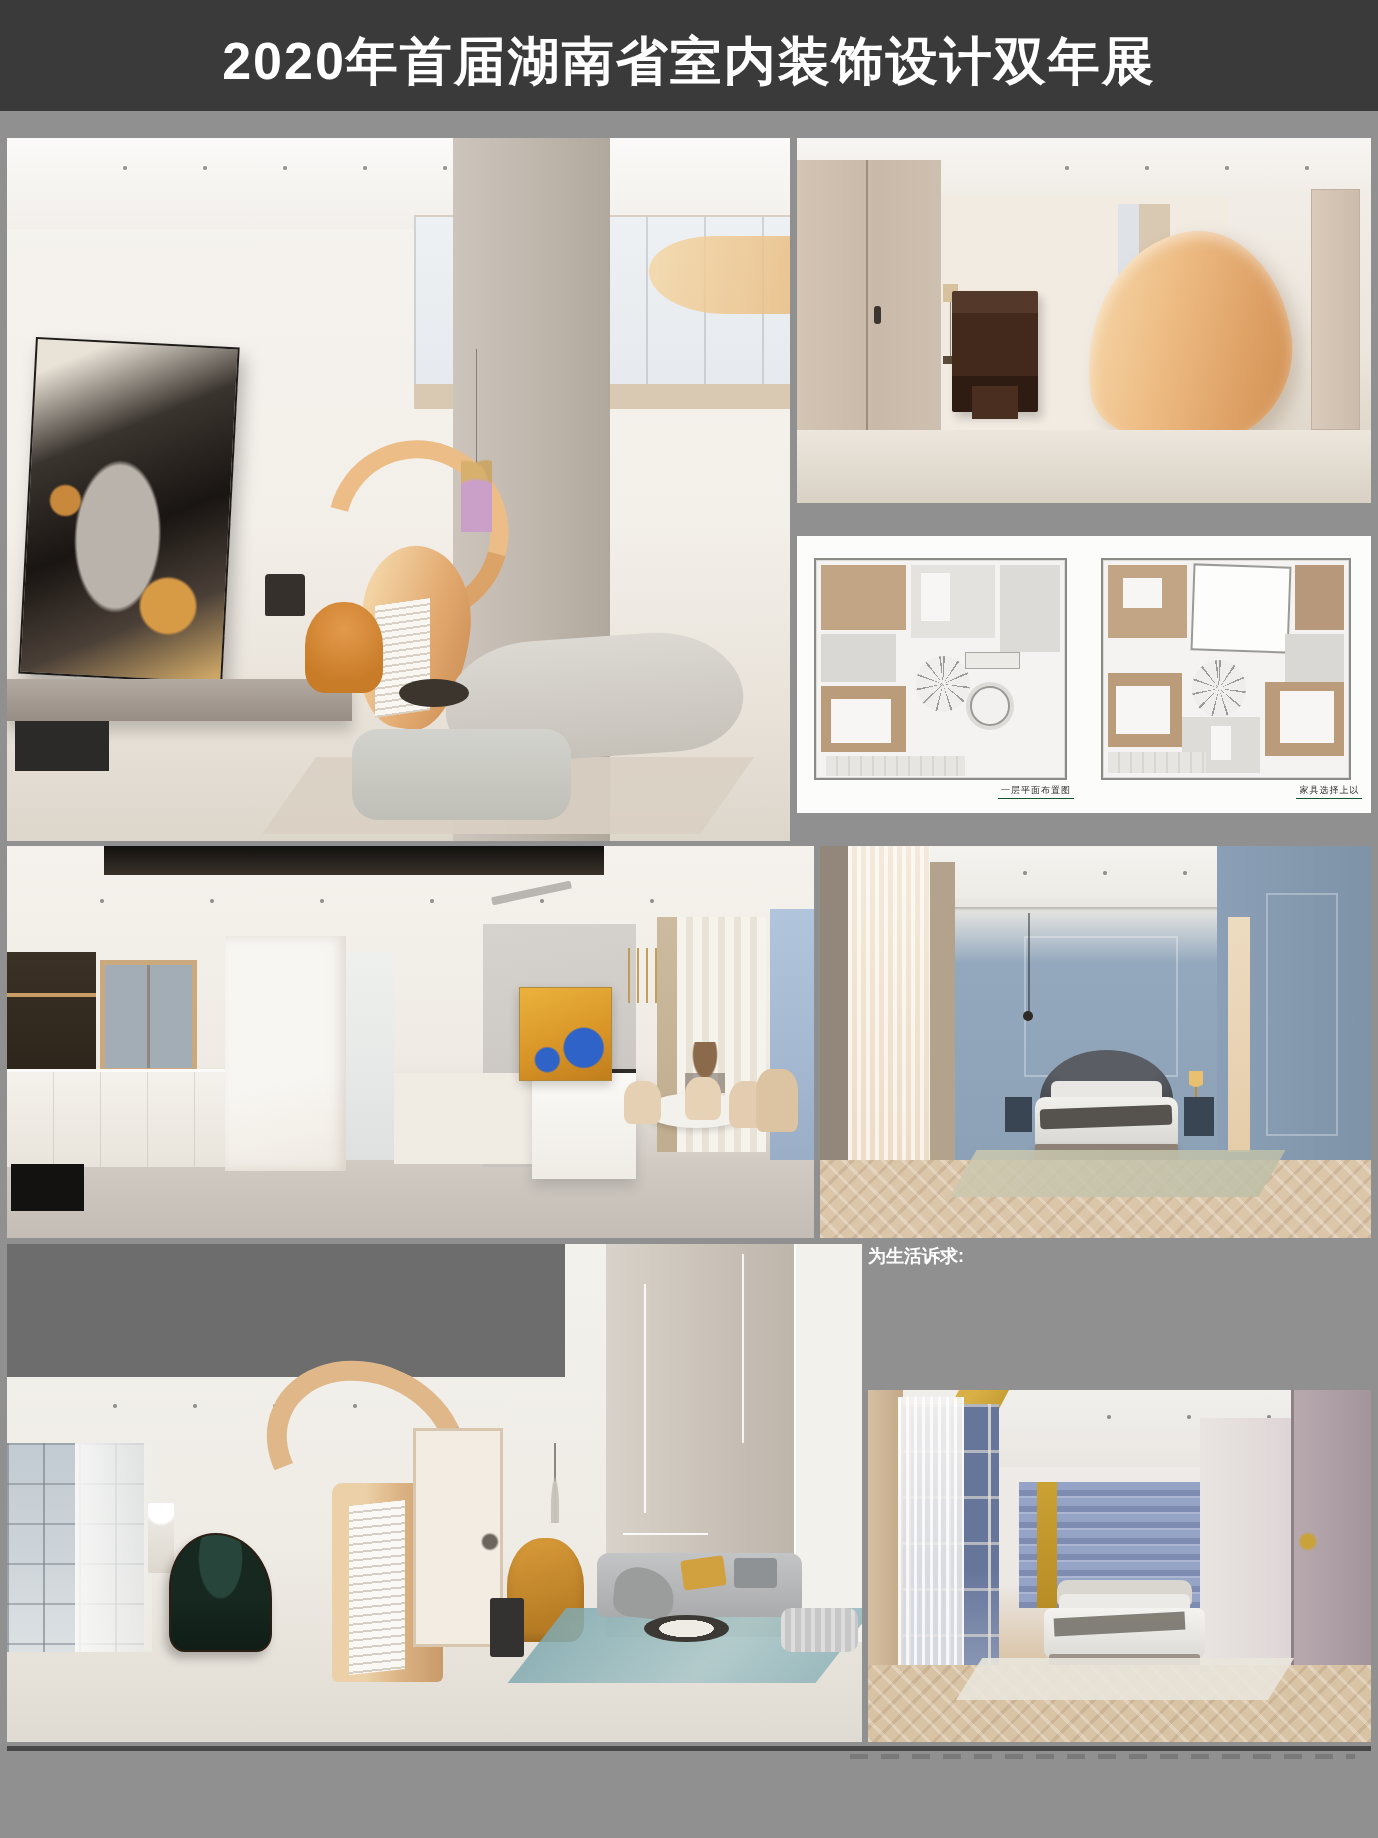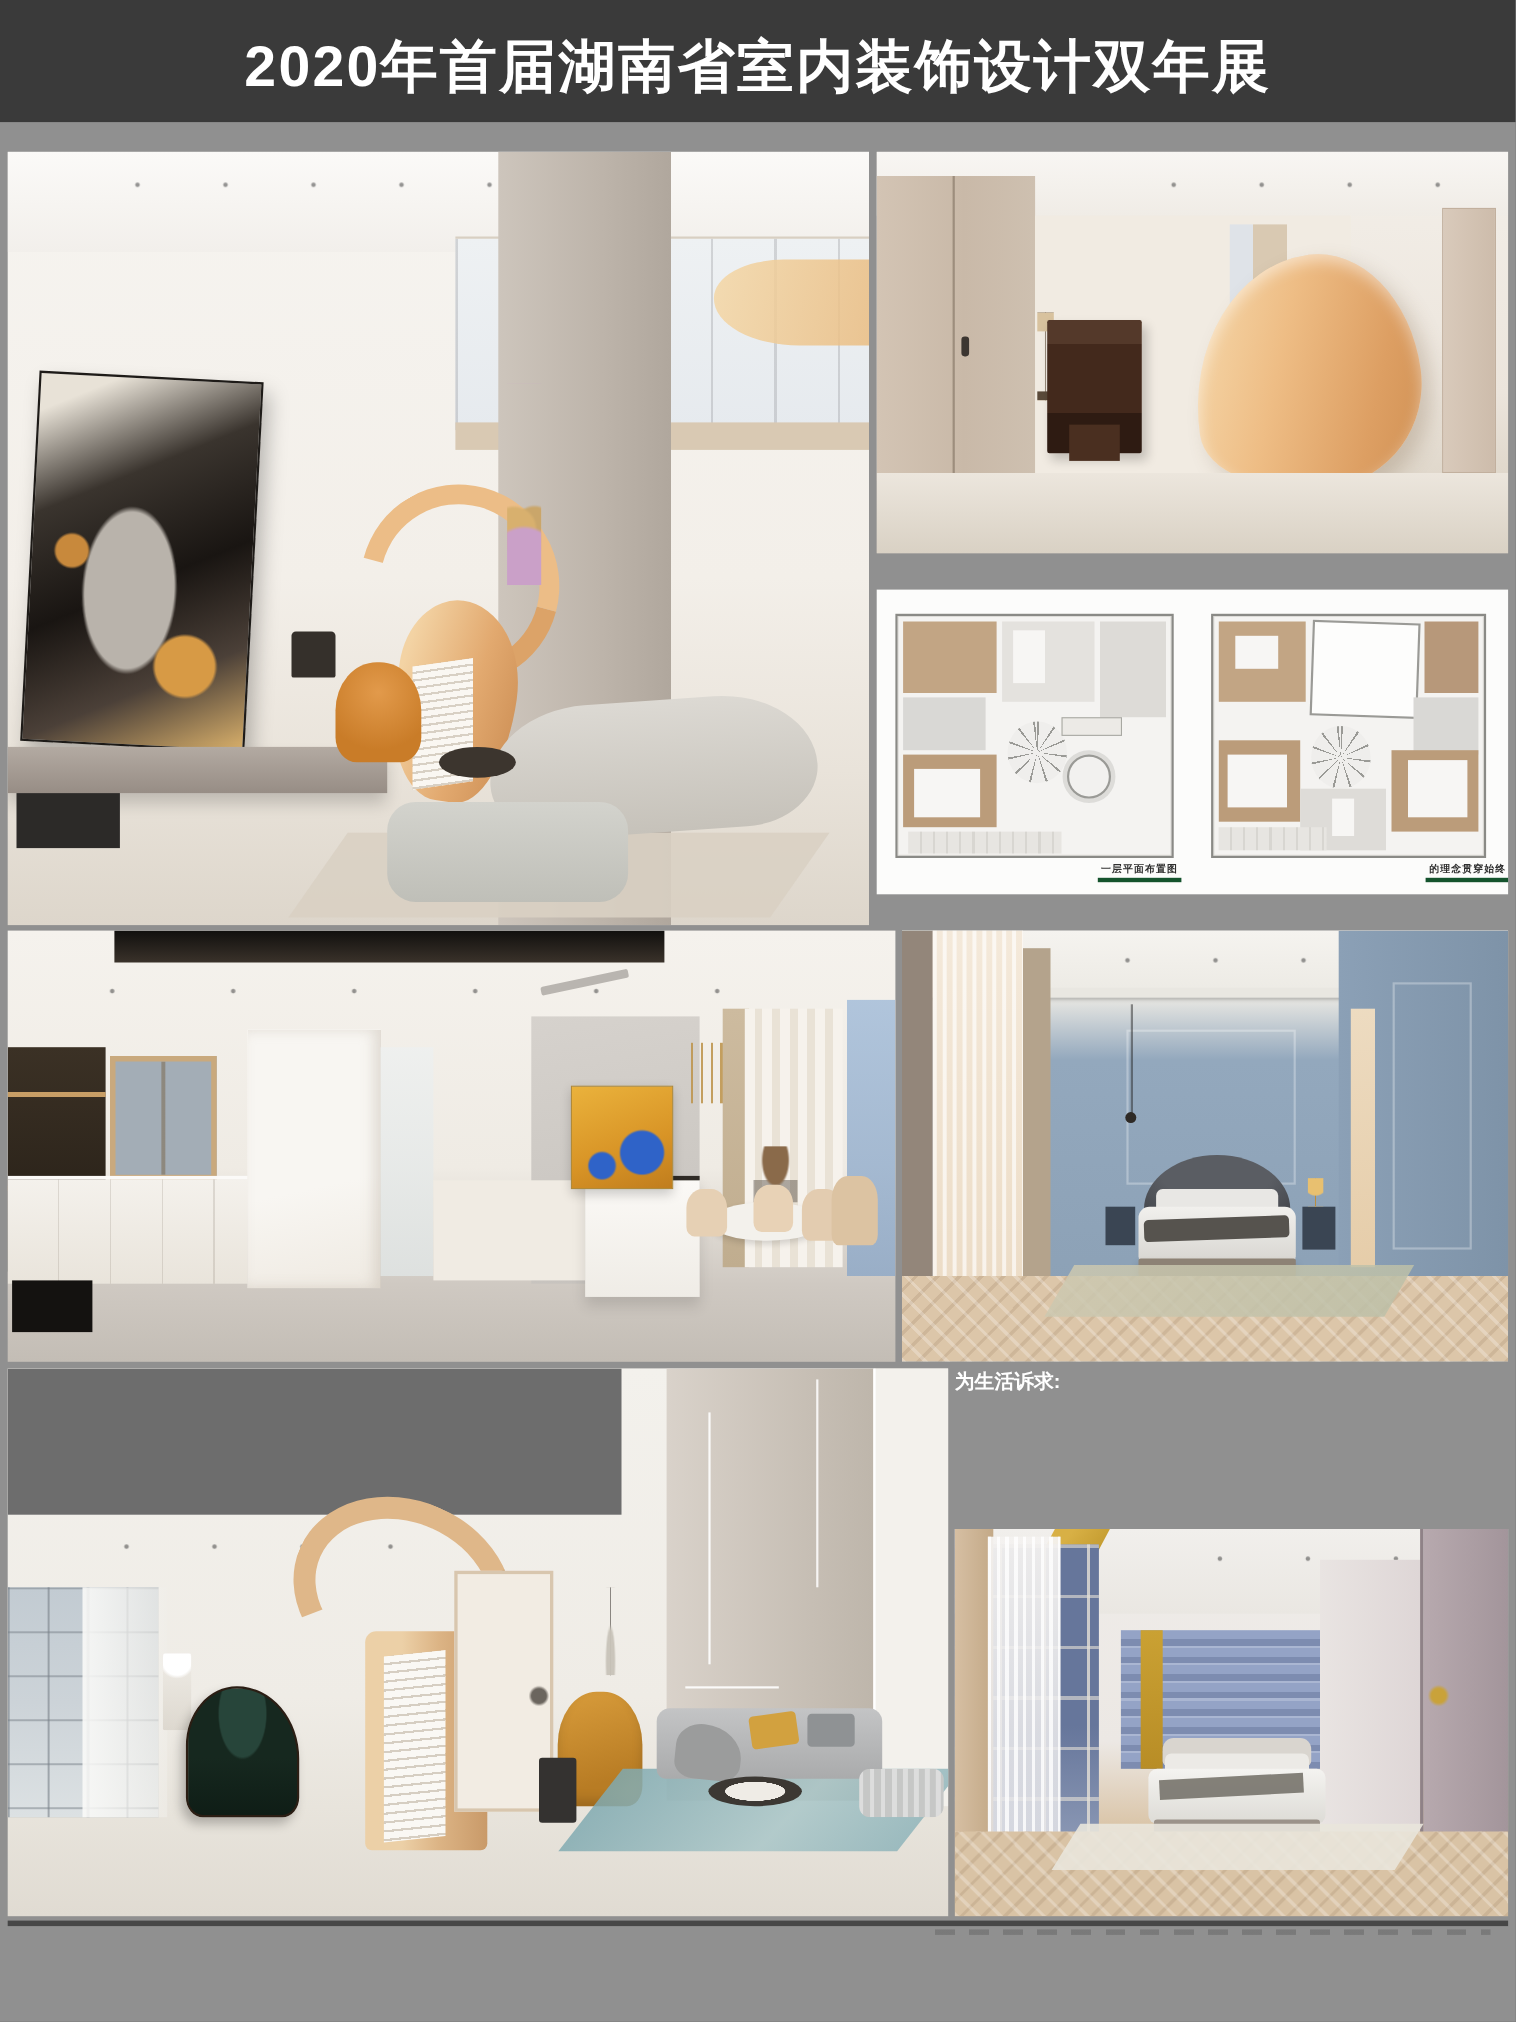--- a/index.html
+++ b/index.html
@@ -40,22 +40,22 @@
 
   
   #desc{position:absolute;left:868px;top:1246px;width:503px;height:142px;
     color:var(--desc-text,#ffffff);font-weight:600;}
   #desc .h{margin:0;font-size:18px;line-height:20px;}
   #desc .b{margin:0;font-size:18px;line-height:20px;text-indent:2em;text-align:justify;}
 
   
   .plan{position:absolute;background:#f4f3f1;border:2px solid #8a8a86;box-shadow:inset 0 0 0 1px #dddcd8;}
   .plan i.d{border:0;}
-  .plancap{position:absolute;font-size:9px;font-weight:700;color:#2f2f2f;
-    border-bottom:4px solid #14532d;padding:0 3px 1px 3px;letter-spacing:1px;white-space:nowrap;}
+  .plancap{position:absolute;font-size:9px;font-weight:400;color:#2f2f2f;
+    border-bottom:1px solid #14532d;padding:0 3px 1px 3px;letter-spacing:1px;white-space:nowrap;}
   .stairc{border-radius:50%;background:repeating-conic-gradient(from 0deg,#9a9a96 0deg 4deg,#efeeec 4deg 32deg);border:2px solid #77776f;}
   .hatch{background:repeating-linear-gradient(90deg,#e7e5e1 0 10px,#d8d6d1 10px 12px);border-top:2px solid #8a8a86;}
   .bedw{background:#f7f6f4;border:1px solid #9a9a96;}
 
   #shadow-line{position:absolute;left:7px;top:1746px;width:1364px;height:5px;background:var(--shadow,#474747);}
   #fineprint{position:absolute;left:850px;top:1754px;width:505px;height:5px;opacity:.45;
     background:repeating-linear-gradient(90deg,rgba(45,45,45,.5) 0 18px,transparent 18px 31px);}
 </style>
 </head>
 <body>
@@ -127,21 +127,21 @@
       <i class="d stairc" style="left:36%;top:46%;width:22%;height:26%;"></i>
       <i class="d" style="left:2%;top:52%;width:30%;height:34%;background:#bb9c7a;"></i>
       <i class="d bedw" style="left:5%;top:58%;width:22%;height:22%;"></i>
       <i class="d" style="left:66%;top:56%;width:32%;height:34%;background:#bb9c7a;"></i>
       <i class="d bedw" style="left:72%;top:60%;width:22%;height:24%;"></i>
       <i class="d" style="left:32%;top:72%;width:32%;height:26%;background:#dedcd8;"></i>
       <i class="d bedw" style="left:44%;top:76%;width:8%;height:16%;"></i>
       <i class="d hatch" style="left:2%;top:88%;width:40%;height:10%;"></i>
     </div>
     <span class="plancap" style="left:35%;top:89.5%;">一层平面布置图</span>
-    <span class="plancap" style="left:87%;top:89.5%;">的理念贯穿始终</span>
+    <span class="plancap" style="left:87%;top:89.5%;">家具选择上以</span>
   </figure>
 
   <figure class="photo" id="ph-kitchen">
     <i class="d" style="left:12%;top:0;width:62%;height:7.5%;background:linear-gradient(180deg,#11100e,#3a322a);"></i>
     <i class="d dots" style="left:5%;top:9%;width:85%;height:12%;background-size:110px 40px;"></i>
     <i class="d" style="left:60%;top:11%;width:10%;height:2%;background:#b9b5b0;border-radius:2px;transform:rotate(-12deg);"></i>
     <i class="d" style="left:59%;top:20%;width:19%;height:62%;background:linear-gradient(170deg,#d6d2cd,#c6c2bd);"></i>
     <i class="d" style="left:0;top:27%;width:11%;height:52%;background:repeating-linear-gradient(180deg,transparent 0 20%,rgba(236,186,118,.8) 20% 22%,transparent 22% 42%),linear-gradient(#3b3125,#241d15);"></i>
     <i class="d" style="left:11.5%;top:29%;width:12%;height:29%;background:linear-gradient(90deg,transparent 48%,rgba(120,100,70,.5) 48% 52%,transparent 52%),#a3adb6;border:5px solid #c9a97d;"></i>
     <i class="d" style="left:0;top:57%;width:27%;height:25%;background:repeating-linear-gradient(90deg,transparent 0 46px,rgba(150,140,128,.25) 46px 47px),linear-gradient(#f4f1ec,#e9e4db);border-top:3px solid #fbfaf8;"></i>

